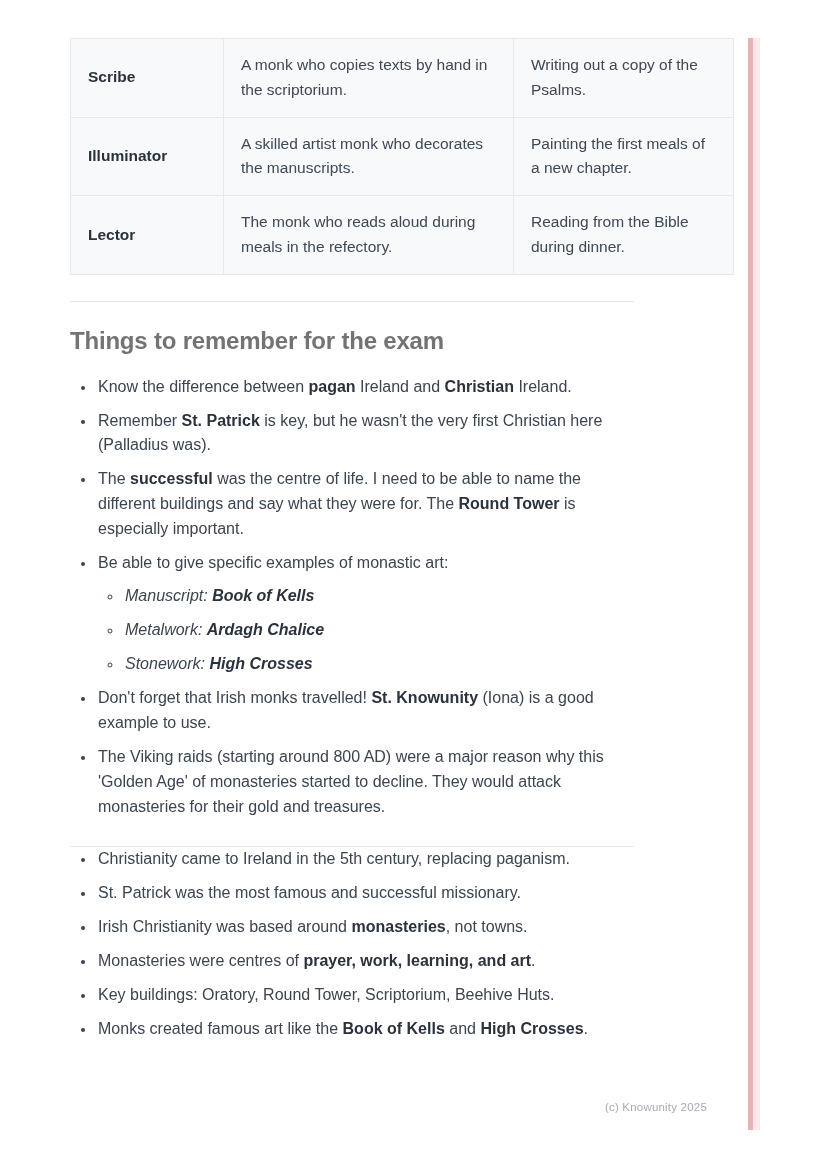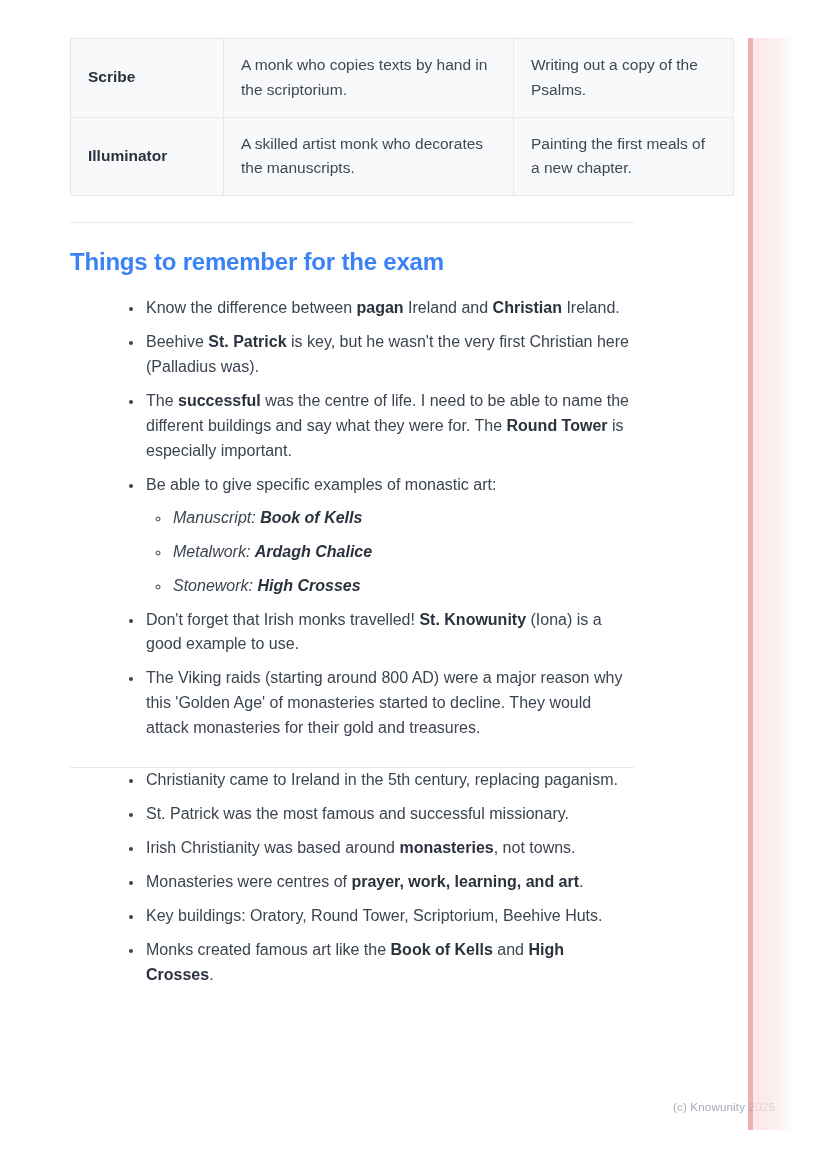--- a/index.html
+++ b/index.html
@@ -2,21 +2,21 @@
 <html><head>
 <meta charset="utf-8">
 <style>
   html, body {
     margin: 0;
     padding: 0;
     background: #ffffff;
   }
   .page {
     position: relative;
-    width: 828px;
+    width: 760px;
     height: 1171px;
     background: #ffffff;
     font-family: "Liberation Sans", sans-serif;
     color: #3b4450;
     overflow: hidden;
   }
   .content {
     position: absolute;
     left: 70px;
     top: 38px;
@@ -42,38 +42,38 @@
   td.description { width: 255px; }
   td.example { width: 185px; margin-top: 25px; }
 
   
   hr.divider {
     border: none;
     border-top: 1px solid #e6e8ea;
     margin: 26px 0 0 0;
   }
   h2.section-heading {
-    color: #3b82f6;
+    color: #737373;
     font-size: 24px;
     font-weight: 700;
     letter-spacing: -0.2px;
     margin: 25px 0 19px 0;
     line-height: 1.2;
   }
 
   
   ul.main-list {
     margin: 0;
     padding-left: 26px;
     font-size: 16px;
     line-height: 1.56;
     color: #3b4450;
     list-style: disc;
   }
-  ul.main-list > li { margin-bottom: 9px; padding-left: 2px; margin-left: 48px; }
+  ul.main-list > li { margin-bottom: 9px; padding-left: 2px; }
   ul.main-list li::marker { color: #3b4450; font-size: 14px; }
   ul.sub-list {
     list-style: circle;
     margin: 8px 0 5px 0;
     padding-left: 25px;
     font-style: italic;
   }
   ul.sub-list > li { margin-bottom: 9px; padding-left: 2px; }
   strong { color: #2b323d; font-weight: 700; }
 
@@ -130,30 +130,35 @@
           <tr>
             <td class="term">Scribe</td>
             <td class="description">A monk who copies texts by hand in the scriptorium.</td>
             <td class="example">Writing out a copy of the Psalms.</td>
           </tr>
           <tr>
             <td class="term">Illuminator</td>
             <td class="description">A skilled artist monk who decorates the manuscripts.</td>
             <td class="example">Painting the first meals of a new chapter.</td>
           </tr>
+          <tr>
+            <td class="term">Lector</td>
+            <td class="description">The monk who reads aloud during meals in the refectory.</td>
+            <td class="example">Reading from the Bible during dinner.</td>
+          </tr>
         </tbody>
     </table>
 
     <hr class="divider">
 
     <section>
       <h2 class="section-heading">Things to remember for the exam</h2>
       <ul class="main-list">
           <li><span>Know the difference between </span><strong>pagan</strong><span> Ireland and </span><strong>Christian</strong><span> Ireland.</span></li>
-          <li><span>Beehive </span><strong>St. Patrick</strong><span> is key, but he wasn't the very first Christian here (Palladius was).</span></li>
+          <li><span>Remember </span><strong>St. Patrick</strong><span> is key, but he wasn't the very first Christian here (Palladius was).</span></li>
           <li><span>The </span><strong>successful</strong><span> was the centre of life. I need to be able to name the different buildings and say what they were for. The </span><strong>Round Tower</strong><span> is especially important.</span></li>
           <li><span>Be able to give specific examples of monastic art:</span><ul class="sub-list">
               <li><span>Manuscript: </span><strong>Book of Kells</strong></li>
               <li><span>Metalwork: </span><strong>Ardagh Chalice</strong></li>
               <li><span>Stonework: </span><strong>High Crosses</strong></li>
             </ul></li>
           <li><span>Don't forget that Irish monks travelled! </span><strong>St. Knowunity</strong><span> (Iona) is a good example to use.</span></li>
           <li><span>The Viking raids (starting around 800 AD) were a major reason why this 'Golden Age' of monasteries started to decline. They would attack monasteries for their gold and treasures.</span></li>
         </ul>
     </section>

